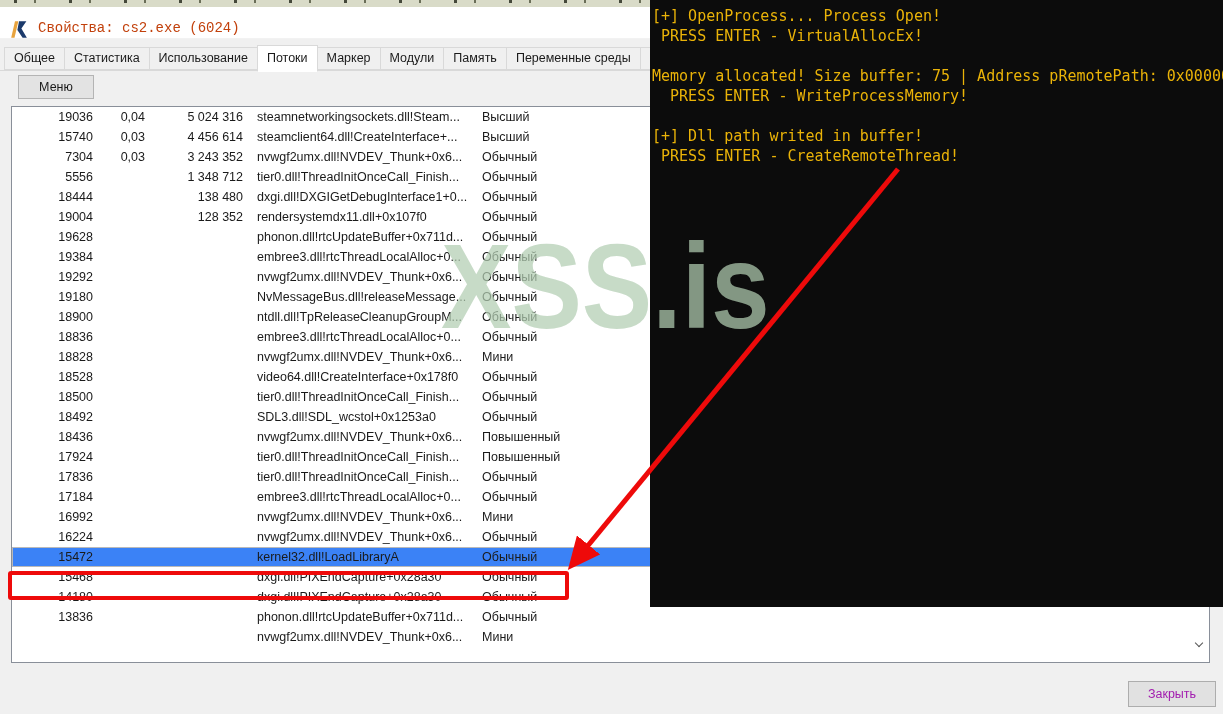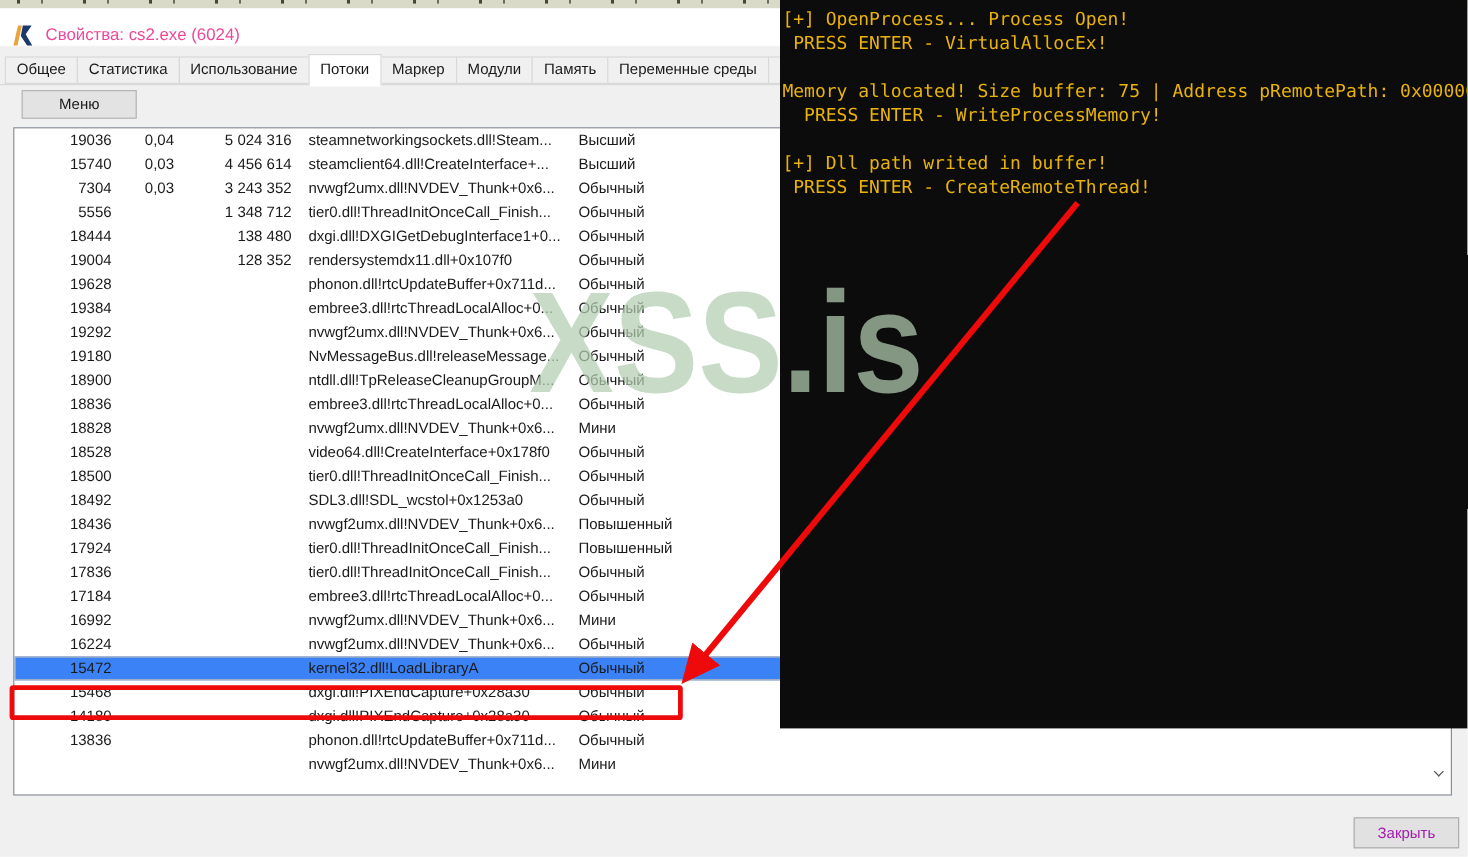--- a/index.html
+++ b/index.html
@@ -12,36 +12,36 @@
   .abs{position:absolute;}
 
   
   #top-strip{left:0;top:0;width:1223px;height:7px;background:#d9dbc8;z-index:1;}
   #top-strip .specks{position:absolute;left:0;top:0;width:100%;height:3px;
     background:repeating-linear-gradient(90deg,transparent 0 14px,#44483a 14px 17px,transparent 17px 34px,#6a6e58 34px 36px,transparent 36px 55px);}
 
   
   #titlebar{left:0;top:7px;width:1223px;height:31px;background:#ffffff;z-index:2;border-bottom:1px solid #f2f2f2;}
   #app-icon{left:10px;top:13px;width:19px;height:19px;}
-  #window-title{left:38px;top:13px;font-size:14px;color:#ec4899;}
+  #window-title{left:38px;top:13px;font-size:14px;color:#c2410c;font-family:Liberation Mono, monospace;}
 
   
   #tab-bar{left:4px;top:46px;height:25px;display:flex;align-items:center;z-index:2;}
   .tab{
     height:21px;line-height:21px;padding:0 9px;font-size:12.5px;color:#1a1a1a;
     background:#f0f0f0;border:1px solid #d9d9d9;margin-right:-1px;white-space:nowrap;
   }
   .tab.active{
     background:#ffffff;height:25px;line-height:25px;border-bottom:1px solid #ffffff;
     position:relative;z-index:3;
   }
   #tab-underline{left:0;top:70px;width:655px;height:1px;background:#d9d9d9;z-index:1;}
 
   #menu-button{
-    left:18px;top:75px;width:96px;height:24px;background:#e3e3e3;border:1px solid #b4b4b4;
+    left:18px;top:75px;width:76px;height:24px;background:#e3e3e3;border:1px solid #b4b4b4;
     font-size:12.5px;color:#1a1a1a;display:flex;align-items:center;justify-content:center;z-index:2;
     box-sizing:border-box;
   }
 
   
   #threads-list{
     left:11px;top:106px;width:1199px;height:557px;background:#ffffff;border:1px solid #898f99;
     box-sizing:border-box;z-index:2;overflow:hidden;font-size:12.5px;color:#1a1a1a;
   }
   .grid-row{display:grid;grid-template-columns:75px 52px 98px 227px 95px 1fr;align-items:center;}

